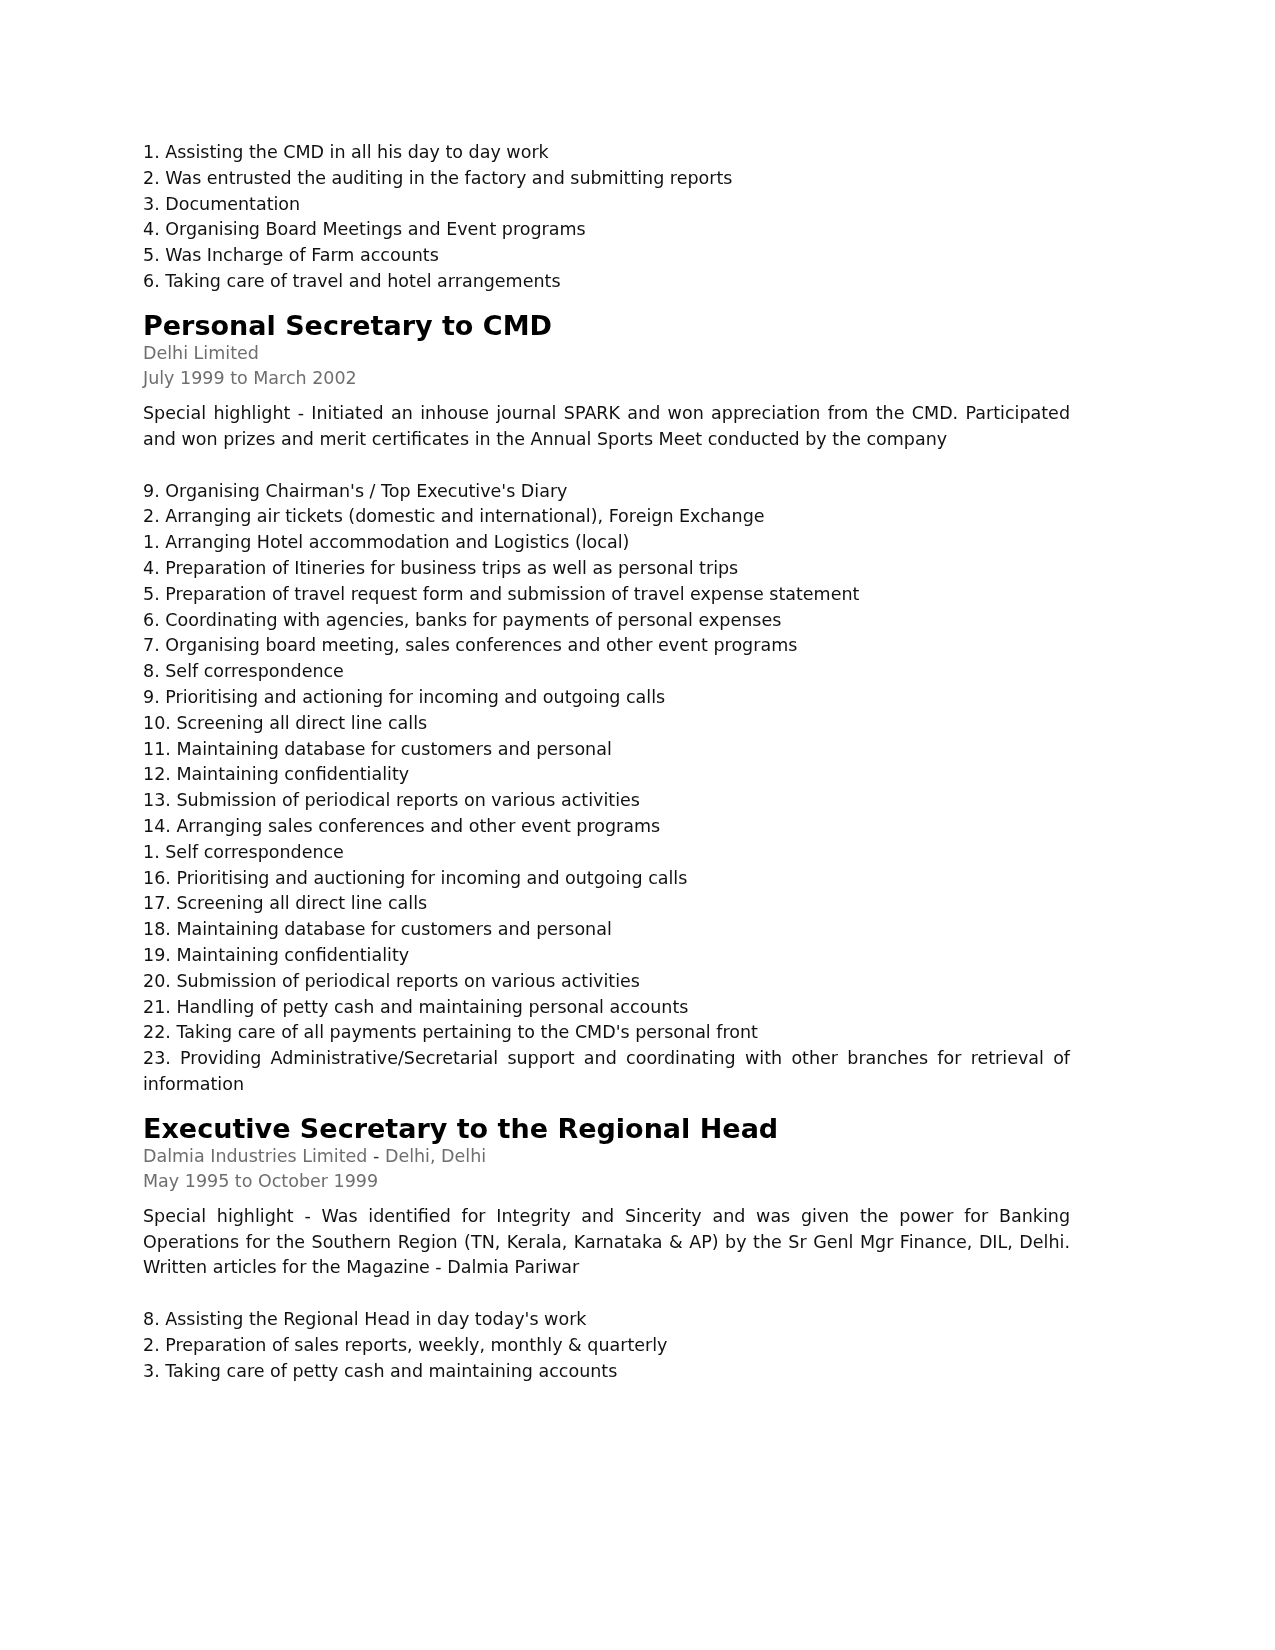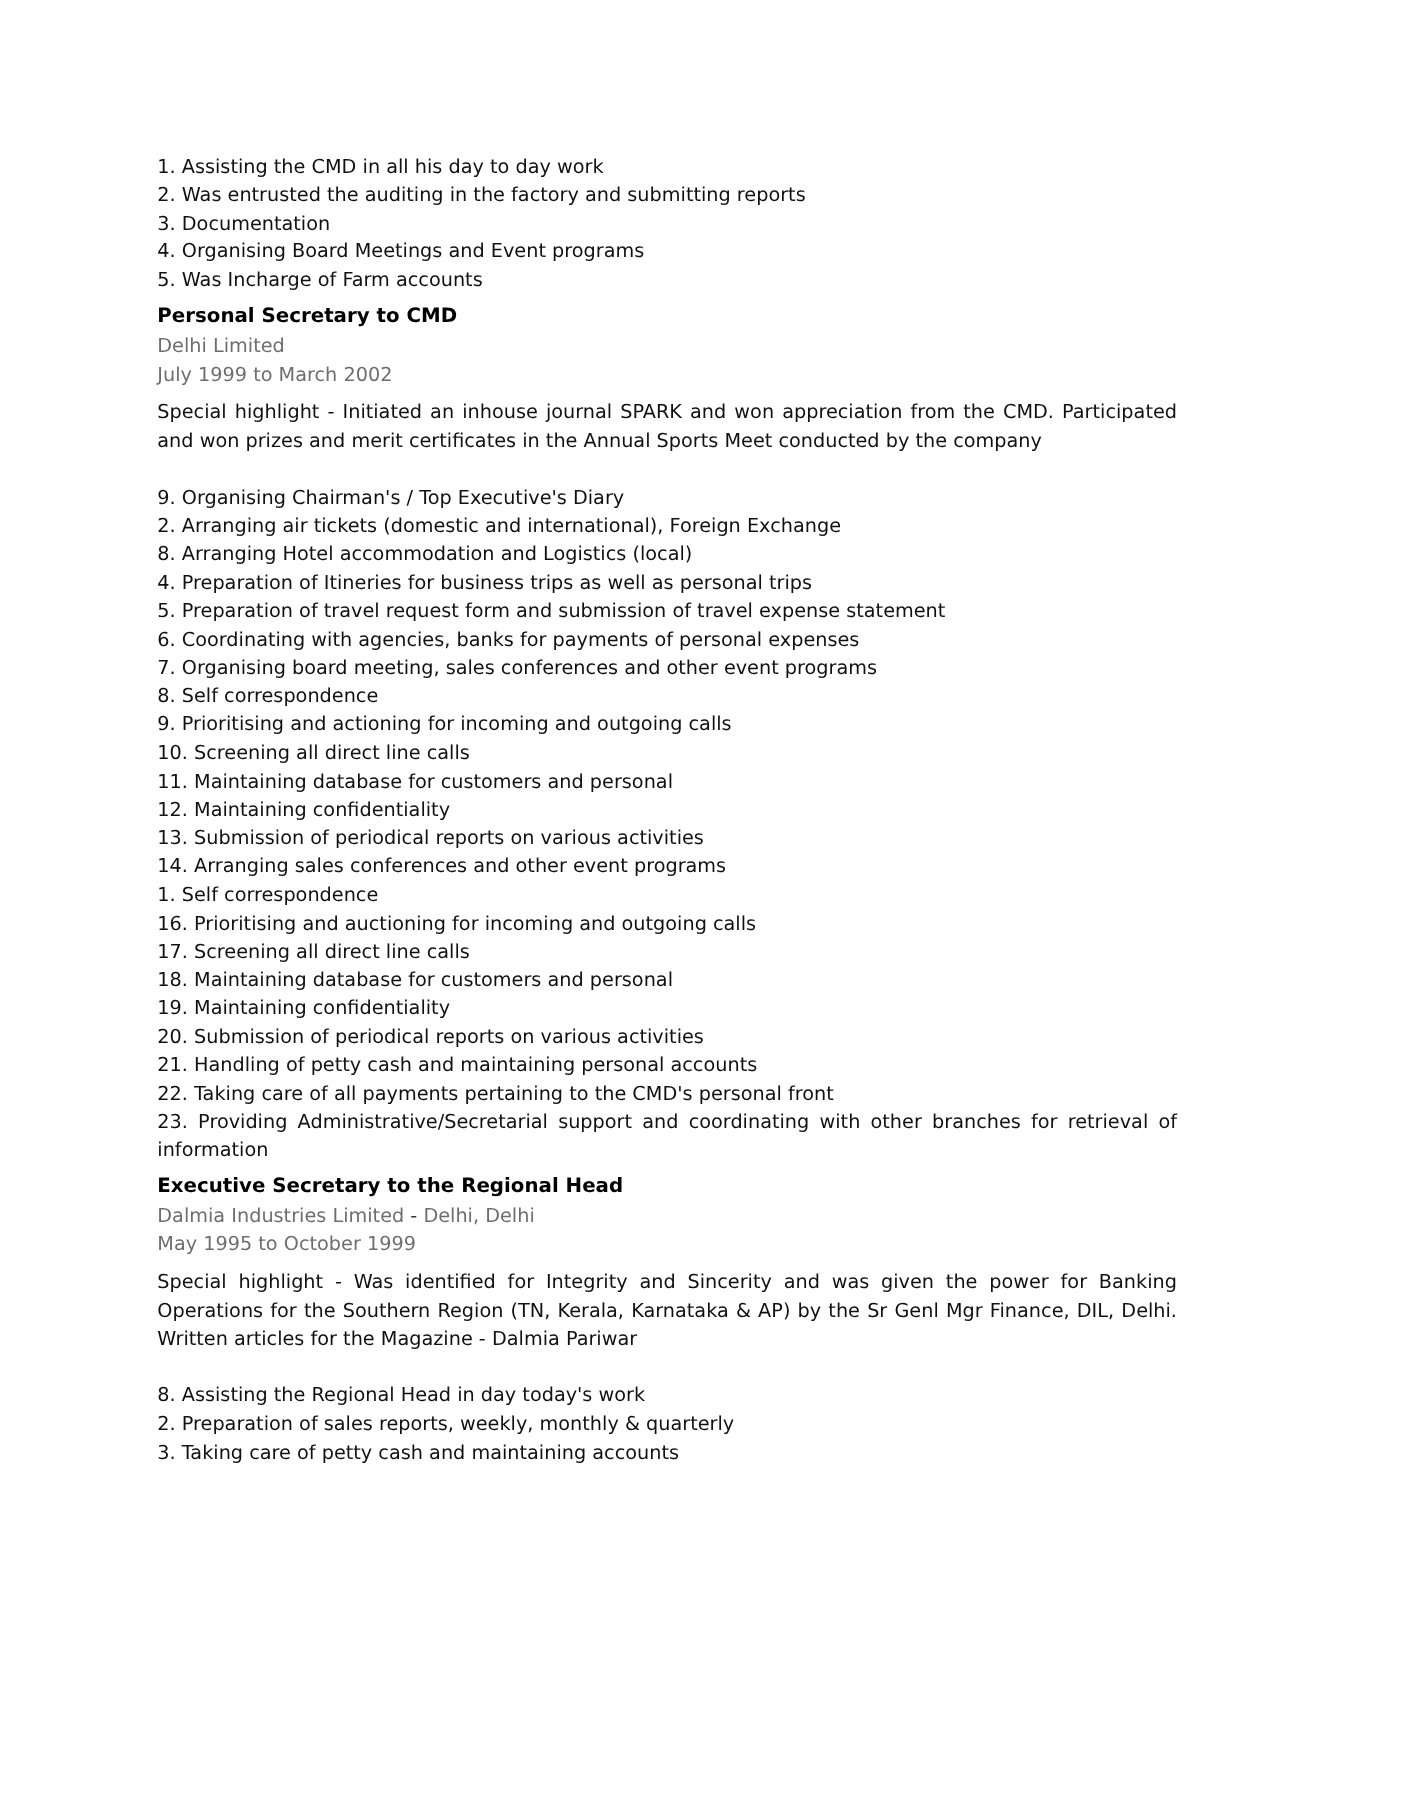--- a/index.html
+++ b/index.html
@@ -4,50 +4,51 @@
   <style>
     html, body { margin: 0; padding: 0; background: #ffffff; }
     body { width: 1275px; height: 1650px; position: relative; overflow: hidden; }
     .page {
       position: absolute; left: 143px; top: 140px; width: 927px;
       font-family: "DejaVu Sans", sans-serif; font-size: 17.5px; color: #111;
       line-height: 25.8px;
     }
     .line { white-space: nowrap; }
     .para { text-align: justify; }
-    .job-title { font-weight: bold; font-size: 18px; line-height: 30px; color: #000; margin-top: 4px; }
+    .job-title { font-weight: bold; font-size: 27px; line-height: 30px; color: #000; margin-top: 16px; }
     .meta { color: #6e6e6e; line-height: 25.6px; }
     .meta .sep { color: #333; }
     .gap-sm { height: 9px; }
     .gap-md { height: 26px; }
   </style>
 </head>
 <body>
 
 <div class="page">
 
   <div>
     <div class="line">1. Assisting the CMD in all his day to day work</div>
     <div class="line">2. Was entrusted the auditing in the factory and submitting reports</div>
     <div class="line">3. Documentation</div>
     <div class="line">4. Organising Board Meetings and Event programs</div>
     <div class="line">5. Was Incharge of Farm accounts</div>
+    <div class="line">6. Taking care of travel and hotel arrangements</div>
   </div>
 
   <div>
     <div class="job-title">Personal Secretary to CMD</div>
     <div class="meta">Delhi Limited</div>
     <div class="meta">July 1999 to March 2002</div>
     <div class="gap-sm"></div>
     <div class="para">Special highlight - Initiated an inhouse journal SPARK and won appreciation from the CMD. Participated and won prizes and merit certificates in the Annual Sports Meet conducted by the company</div>
     <div class="gap-md"></div>
     <div>
       <div class="line">9. Organising Chairman's / Top Executive's Diary</div>
       <div class="line">2. Arranging air tickets (domestic and international), Foreign Exchange</div>
-      <div class="line">8. Arranging Hotel accommodation and Logistics (local)</div>
+      <div class="line">1. Arranging Hotel accommodation and Logistics (local)</div>
       <div class="line">4. Preparation of Itineries for business trips as well as personal trips</div>
       <div class="line">5. Preparation of travel request form and submission of travel expense statement</div>
       <div class="line">6. Coordinating with agencies, banks for payments of personal expenses</div>
       <div class="line">7. Organising board meeting, sales conferences and other event programs</div>
       <div class="line">8. Self correspondence</div>
       <div class="line">9. Prioritising and actioning for incoming and outgoing calls</div>
       <div class="line">10. Screening all direct line calls</div>
       <div class="line">11. Maintaining database for customers and personal</div>
       <div class="line">12. Maintaining confidentiality</div>
       <div class="line">13. Submission of periodical reports on various activities</div>

